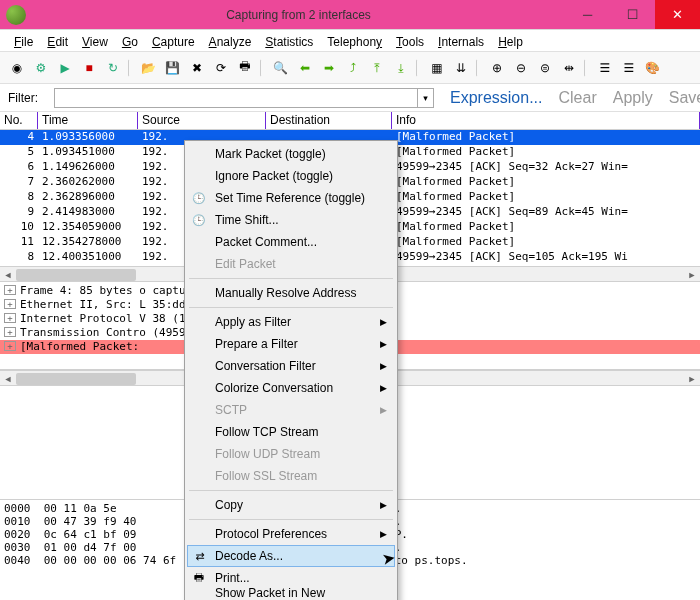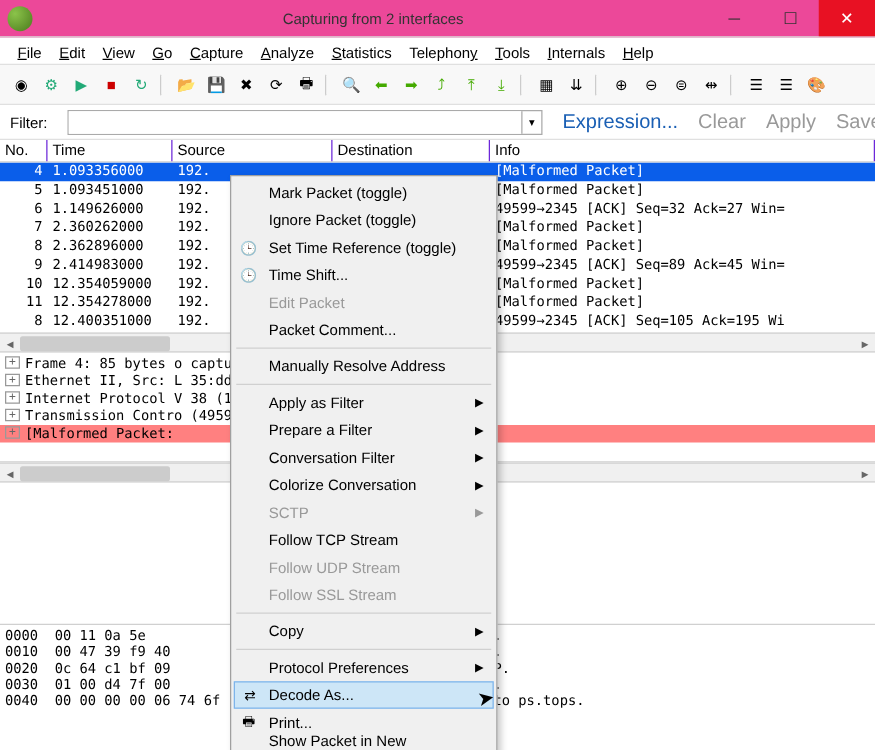--- a/index.html
+++ b/index.html
@@ -244,25 +244,25 @@
       <span>Ignore Packet (toggle)</span>
     </div>
   <div class="ctxitem">
       <span class="cicon">🕒</span>
       <span>Set Time Reference (toggle)</span>
     </div>
   <div class="ctxitem">
       <span class="cicon">🕒</span>
       <span>Time Shift...</span>
     </div>
+  <div class="ctxitem">
+      <span>Packet Comment...</span>
+    </div>
   <div class="ctxitem dim">
       <span>Edit Packet</span>
-    </div>
-  <div class="ctxitem">
-      <span>Packet Comment...</span>
     </div>
   <div class="ctxsep"></div>
   <div class="ctxitem">
       <span>Manually Resolve Address</span>
     </div>
   <div class="ctxsep"></div>
   <div class="ctxitem">
       <span>Apply as Filter</span>
       <span class="sub">▶</span>
     </div>

